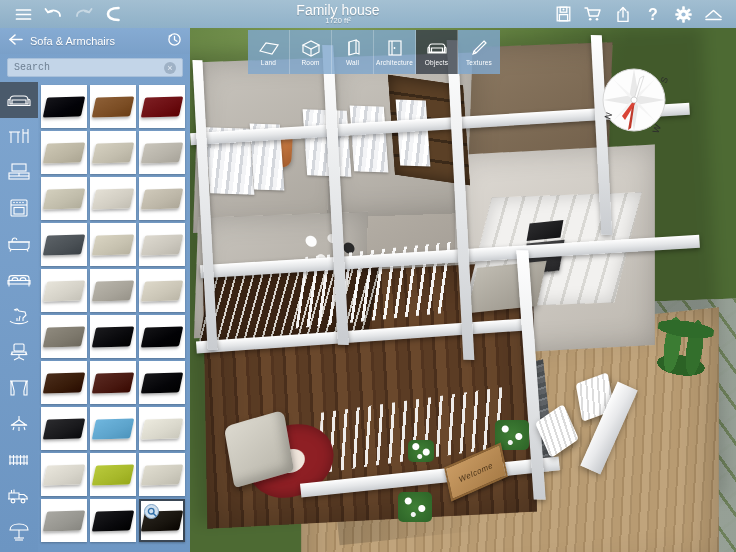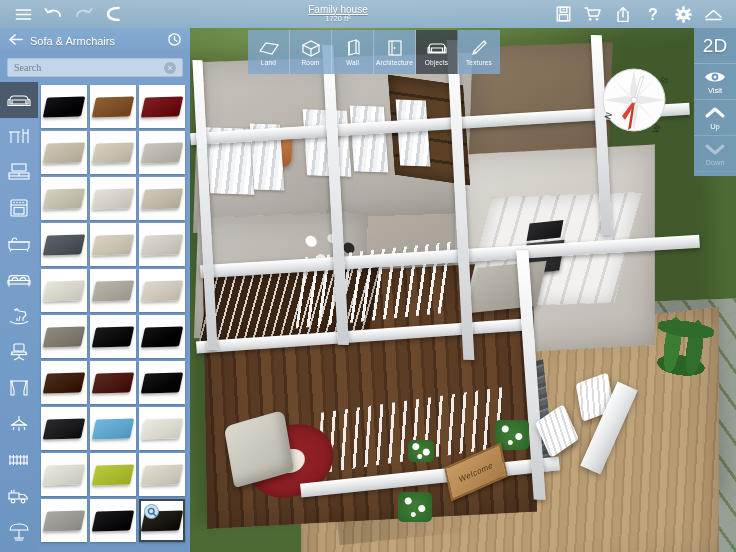--- a/index.html
+++ b/index.html
@@ -273,21 +273,21 @@
     width: 30px; height: 28px;
     display: flex; align-items: center; justify-content: center;
     color: #fff; cursor: pointer;
   }
   .tb-icon svg { display: block; }
   .tb-icon.dim { opacity: .45; }
   .tb-title {
     flex: 1; text-align: center; color: #fff; line-height: 1.05;
     text-shadow: 0 1px 1px rgba(0,0,0,.22);
   }
-  .tb-title .t1 { font-size: 10px; display: block; text-decoration: underline; }
+  .tb-title .t1 { font-size: 14px; display: block; }
   .tb-title .t2 { font-size: 7.5px; display: block; opacity: .9; }
   .tb-right { display: flex; align-items: center; }
 
   
   .leftpanel {
     position: absolute; left: 0; top: 28px; width: 190px; height: 524px;
     background: linear-gradient(180deg,#7ba2cc,#6e97c4);
     z-index: 35;
     display: flex; flex-direction: column;
   }
@@ -299,21 +299,21 @@
   .lp-head .title { font-size: 11px; flex: 1; text-shadow: 0 1px 1px rgba(0,0,0,.2); }
   .lp-search-wrap { padding: 4px 7px 5px 7px; }
   .lp-search {
     position: relative; height: 19px;
     background: #c3d5e8; border: 1px solid #a8c0da; border-radius: 2px;
     display: flex; align-items: center; padding: 0 6px;
   }
   .lp-search input {
     flex: 1; border: 0; background: transparent; outline: none;
     font-size: 10px; color: #52657a;
-    font-family: Liberation Serif, serif;
+    font-family: Liberation Mono, monospace;
   }
   .lp-search input::placeholder { color: #6d7f92; }
   .clear-btn {
     width: 12px; height: 12px; border-radius: 50%;
     background: #9fb2c6; color: #e3ecf5;
     font-size: 9px; line-height: 12px; text-align: center; cursor: pointer;
   }
   .lp-body { flex: 1; display: flex; overflow: hidden; }
   .cat-rail {
     width: 38px; background: linear-gradient(180deg,#7ea5cf,#6c95c2);
@@ -534,46 +534,20 @@
 
     <div class="tt">
       <svg width="24" height="18" viewBox="0 0 24 18" fill="none" stroke="#fff" stroke-width="1.2">
         <path d="M17,2 L19,4 L9,14 L6,15 L7,12 Z"></path>
         <path d="M7,12 L9,14"></path>
       </svg>
       <span class="lbl">Textures</span>
     </div>
   </div>
 
-  <div class="rightrail">
-    <div class="rr-2d">2D</div>
-
-    <div class="rr-item">
-      <svg width="22" height="14" viewBox="0 0 22 14">
-        <path d="M1,7 C5,1 17,1 21,7 C17,13 5,13 1,7 Z" fill="#fff"></path>
-        <circle cx="11" cy="7" r="3.4" fill="#6f96bf"></circle>
-        <circle cx="11" cy="7" r="1.5" fill="#fff"></circle>
-      </svg>
-      <span class="lbl">Visit</span>
-    </div>
-
-    <div class="rr-item">
-      <svg width="22" height="14" viewBox="0 0 22 14" fill="none" stroke="#fff" stroke-width="3" stroke-linecap="round" stroke-linejoin="round">
-        <polyline points="3,10 11,3 19,10"></polyline>
-      </svg>
-      <span class="lbl">Up</span>
-    </div>
-
-    <div class="rr-item disabled">
-      <svg width="22" height="14" viewBox="0 0 22 14" fill="none" stroke="#fff" stroke-width="3" stroke-linecap="round" stroke-linejoin="round">
-        <polyline points="3,4 11,11 19,4"></polyline>
-      </svg>
-      <span class="lbl">Down</span>
-    </div>
-  </div>
 
   <div class="leftpanel">
 
     <div class="lp-head">
       <span>
         <svg width="15" height="13" viewBox="0 0 15 13" fill="none" stroke="#fff" stroke-width="1.6" stroke-linecap="round" stroke-linejoin="round">
           <path d="M7,2 L2,6.5 L7,11"></path>
             <path d="M2,6.5 L14,6.5"></path>
         </svg>
       </span>

